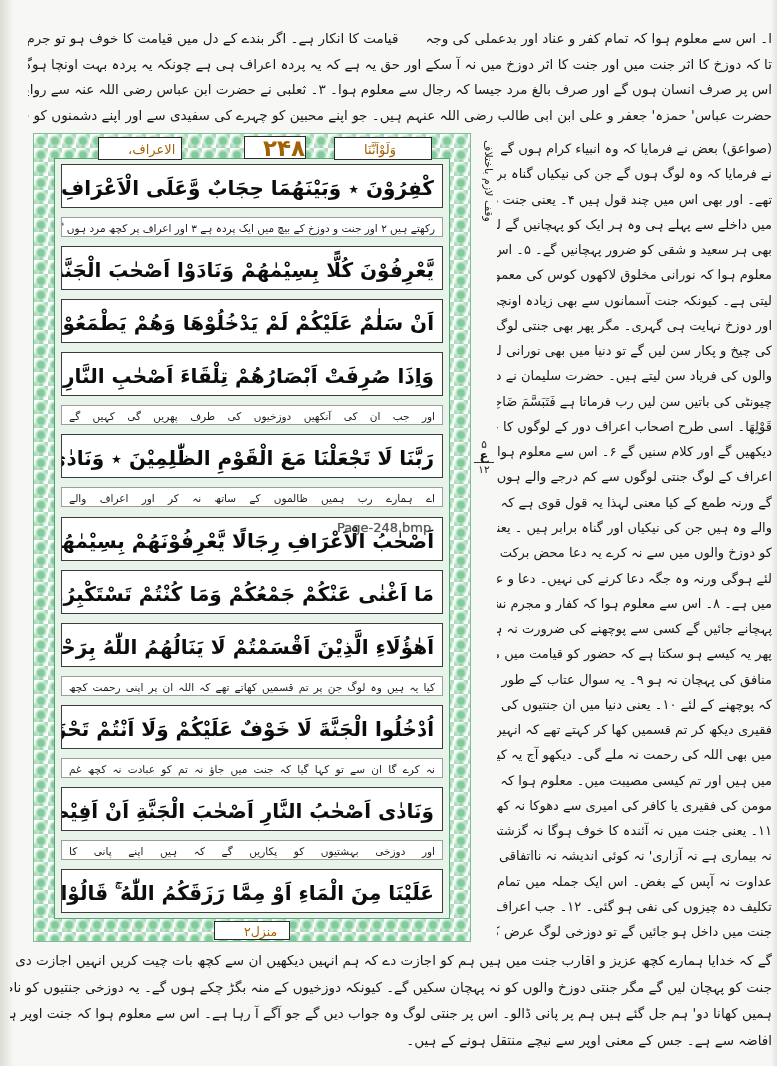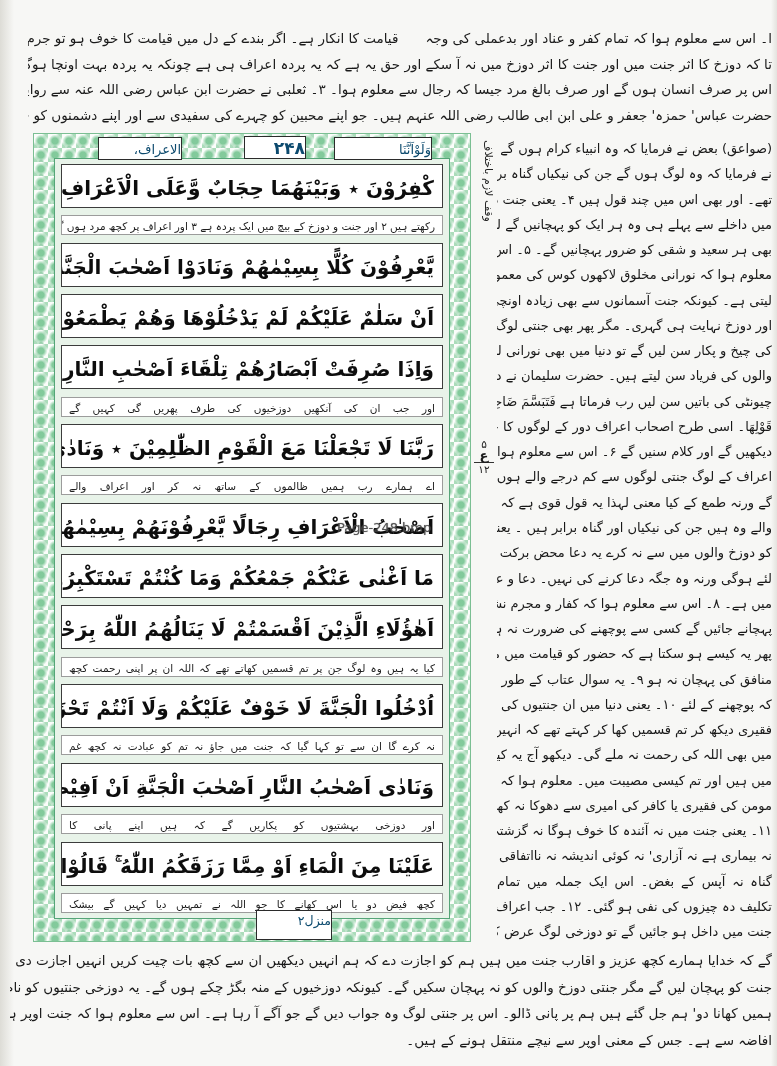--- a/index.html
+++ b/index.html
@@ -46,27 +46,27 @@
   }
   .qline.t-ur{
     border:1px solid #9c9c9c;height:20px;line-height:20px;
     font-size:10.5px;color:#1d1d1d;
     padding:0 7px;text-align:justify;text-align-last:justify;
   }
 
   
   .cartouche{
     position:absolute;background:#ffffff;border:1px solid #2b2b2b;
-    text-align:right;font-size:13px;line-height:23px;height:23px;
-    color:#0c4a6e;box-sizing:border-box;overflow:hidden;white-space:nowrap;
+    text-align:left;font-size:13px;line-height:23px;height:23px;
+    color:#a16207;box-sizing:border-box;overflow:hidden;white-space:nowrap;padding-left:29px;
   }
   .c-surah{left:64px;top:3px;width:84px;}
-  .c-page{left:210px;top:2px;width:62px;font-size:17px;font-weight:bold;letter-spacing:2px;}
+  .c-page{left:210px;top:2px;width:62px;font-size:23px;font-weight:bold;letter-spacing:2px;}
   .c-juz{left:300px;top:3px;width:98px;}
-  .c-manzil{left:50%;transform:translateX(-50%);bottom:1px;width:76px;height:30px;line-height:20px;font-size:12.5px;margin-left:42px;}
+  .c-manzil{left:50%;transform:translateX(-50%);bottom:1px;width:76px;height:19px;line-height:20px;font-size:12.5px;}
 
   
   .waqf-note{
     position:absolute;left:473px;top:140px;height:160px;width:22px;
     writing-mode:vertical-rl;font-size:11px;color:#222;letter-spacing:1px;
     text-align:left;overflow:hidden;
   }
   .ruku{
     position:absolute;left:474px;top:438px;width:20px;
     text-align:center;font-size:10.5px;color:#1c1c1c;line-height:12px;
@@ -119,21 +119,20 @@
         <div class="qline t-ur">اے ہمارے رب ہمیں ظالموں کے ساتھ نہ کر اور اعراف والے</div>
         <div class="qline t-ar">اَصْحٰبُ الْاَعْرَافِ رِجَالًا يَّعْرِفُوْنَهُمْ بِسِيْمٰهُمْ قَالُوْا</div>
         <div class="qline t-ar">مَا اَغْنٰى عَنْكُمْ جَمْعُكُمْ وَمَا كُنْتُمْ تَسْتَكْبِرُوْنَ ٭</div>
         <div class="qline t-ar">اَهٰؤُلَاءِ الَّذِيْنَ اَقْسَمْتُمْ لَا يَنَالُهُمُ اللّٰهُ بِرَحْمَةٍ</div>
         <div class="qline t-ur">کیا یہ ہیں وہ لوگ جن پر تم قسمیں کھاتے تھے کہ اللہ ان پر اپنی رحمت کچھ</div>
         <div class="qline t-ar">اُدْخُلُوا الْجَنَّةَ لَا خَوْفٌ عَلَيْكُمْ وَلَا اَنْتُمْ تَحْزَنُوْنَ ٭</div>
         <div class="qline t-ur">نہ کرے گا ان سے تو کہا گیا کہ جنت میں جاؤ نہ تم کو عبادت نہ کچھ غم</div>
         <div class="qline t-ar">وَنَادٰى اَصْحٰبُ النَّارِ اَصْحٰبَ الْجَنَّةِ اَنْ اَفِيْضُوْا</div>
         <div class="qline t-ur">اور دوزخی بہشتیوں کو پکاریں گے کہ ہیں اپنے پانی کا</div>
         <div class="qline t-ar">عَلَيْنَا مِنَ الْمَاءِ اَوْ مِمَّا رَزَقَكُمُ اللّٰهُ ۚ قَالُوْا اِنَّ</div>
-        <div class="qline t-ur">کچھ فیض دو یا اس کھانے کا جو اللہ نے تمہیں دیا کہیں گے بیشک</div>
       </div>
     <div class="cartouche c-surah">الاعراف،</div>
     <div class="cartouche c-page">۲۴۸</div>
     <div class="cartouche c-juz">وَلَوْاَنَّنَا</div>
     <div class="cartouche c-manzil">منزل۲</div>
   </div>
 
   <div class="waqf-note">وقف لازم باختلاف</div>
   <div class="ruku">
     <span class="r-top">۵</span>
@@ -165,21 +164,21 @@
       <div class="cline">پہچانے جائیں گے کسی سے پوچھنے کی ضرورت نہ ہوگی۔</div>
       <div class="cline">پھر یہ کیسے ہو سکتا ہے کہ حضور کو قیامت میں مومن و</div>
       <div class="cline">منافق کی پہچان نہ ہو ۹۔ یہ سوال عتاب کے طور پر ہوگا نہ</div>
       <div class="cline">کہ پوچھنے کے لئے ۱۰۔ یعنی دنیا میں ان جنتیوں کی غریبی</div>
       <div class="cline">فقیری دیکھ کر تم قسمیں کھا کر کہتے تھے کہ انہیں آخرت</div>
       <div class="cline">میں بھی اللہ کی رحمت نہ ملے گی۔ دیکھو آج یہ کیسے مزے</div>
       <div class="cline">میں ہیں اور تم کیسی مصیبت میں۔ معلوم ہوا کہ دنیا میں</div>
       <div class="cline">مومن کی فقیری یا کافر کی امیری سے دھوکا نہ کھانا چاہیے۔</div>
       <div class="cline">۱۱۔ یعنی جنت میں نہ آئندہ کا خوف ہوگا نہ گزشتہ کا غم۔</div>
       <div class="cline">نہ بیماری ہے نہ آزاری' نہ کوئی اندیشہ نہ نااتفاقی۔ نہ</div>
-      <div class="cline">گناہ نہ آپس کے بغض۔ اس ایک جملہ میں تمام</div>
+      <div class="cline">عداوت نہ آپس کے بغض۔ اس ایک جملہ میں تمام</div>
       <div class="cline">تکلیف دہ چیزوں کی نفی ہو گئی۔ ۱۲۔ جب اعراف والے</div>
       <div class="cline">جنت میں داخل ہو جائیں گے تو دوزخی لوگ عرض کریں</div>
     </div>
 
   <div class="bottom-notes">
 
   <div class="bline">گے کہ خدایا ہمارے کچھ عزیز و اقارب جنت میں ہیں ہم کو اجازت دے کہ ہم انہیں دیکھیں ان سے کچھ بات چیت کریں انہیں اجازت دی جاوے گی۔ دوزخی تو اہل</div>
       <div class="bline">جنت کو پہچان لیں گے مگر جنتی دوزخ والوں کو نہ پہچان سکیں گے۔ کیونکہ دوزخیوں کے منہ بگڑ چکے ہوں گے۔ یہ دوزخی جنتیوں کو نام لے کر پکاریں گے کہ ہمیں پانی دو</div>
       <div class="bline">ہمیں کھانا دو' ہم جل گئے ہیں ہم پر پانی ڈالو۔ اس پر جنتی لوگ وہ جواب دیں گے جو آگے آ رہا ہے۔ اس سے معلوم ہوا کہ جنت اوپر ہے اور دوزخ نیچے کیونکہ افیضوا</div>
       <div class="bline">افاضہ سے ہے۔ جس کے معنی اوپر سے نیچے منتقل ہونے کے ہیں۔</div>

